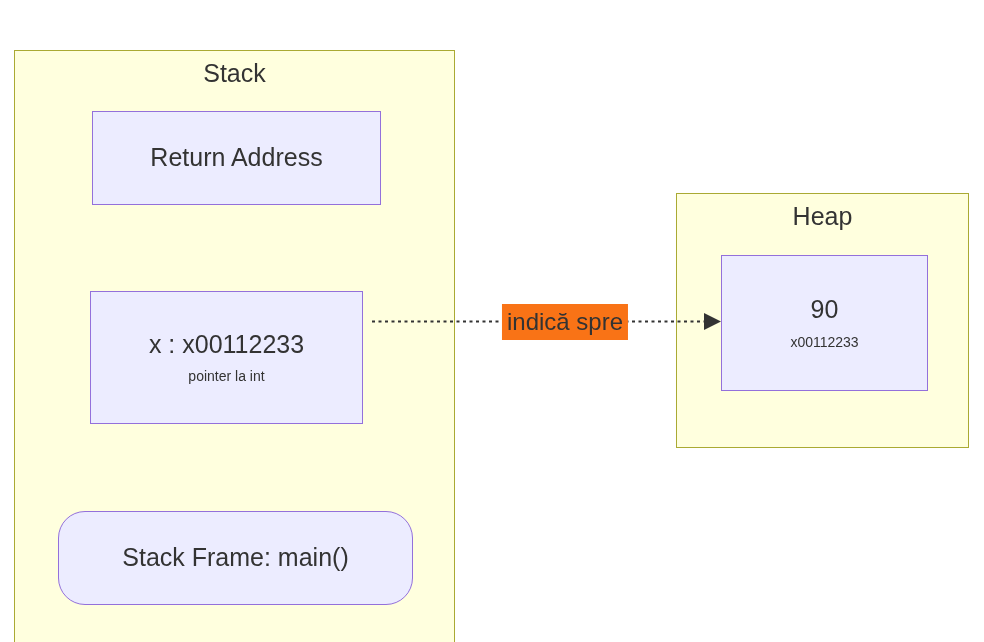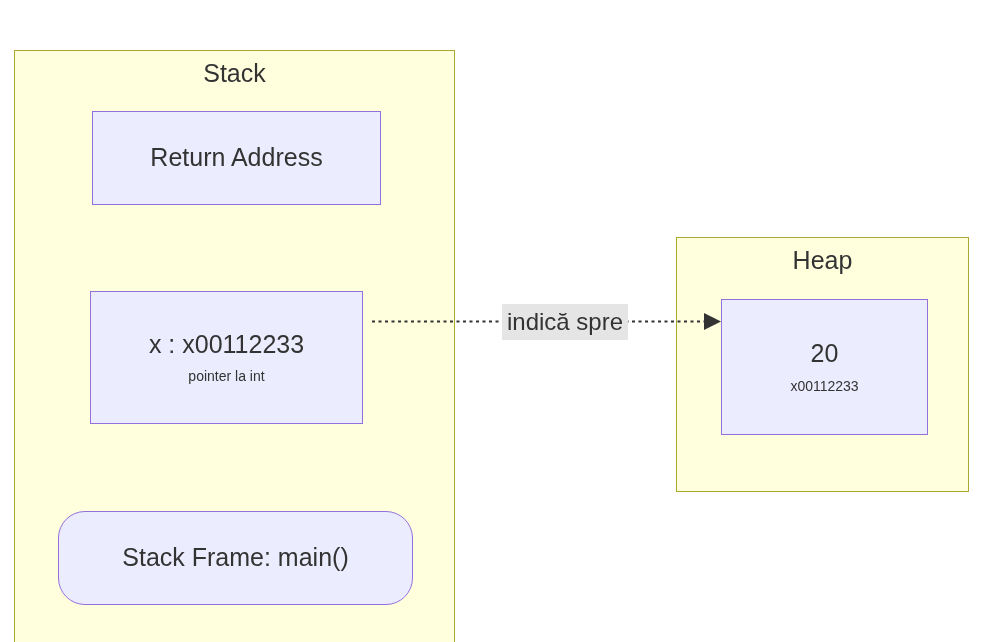--- a/index.html
+++ b/index.html
@@ -45,41 +45,41 @@
     font-size: 25px;
     line-height: 1.1;
     color: #333333;
   }
   .node .sublabel {
     font-size: 14px;
     line-height: 1.1;
     color: #333333;
   }
   #stack-cluster { left: 14px; top: 14px; width: 441px; height: 614px; margin-top: 36px; }
-  #heap-cluster  { left: 676px; top: 193px; width: 293px; height: 255px; margin-top: 44px; }
+  #heap-cluster  { left: 676px; top: 193px; width: 293px; height: 255px; }
 
   #node-return-address { left: 77px;  top: 60px;  width: 289px; height: 94px; }
   #node-pointer        { left: 75px;  top: 240px; width: 273px; height: 133px; }
   #node-stack-frame    { left: 43px;  top: 460px; width: 355px; height: 94px; border-radius: 27px; }
   #node-heap-value     { left: 44px;  top: 61px;  width: 207px; height: 136px; }
 
   .edge-svg {
     position: absolute;
     left: 0;
     top: 0;
     width: 984px;
     height: 642px;
     pointer-events: none;
   }
   .edge-label {
     position: absolute;
     left: 565px;
     top: 322px;
     transform: translate(-50%, -50%);
-    background: #e5e5e5;
+    background: #f97316;
     color: #333333;
     font-size: 24px;
     padding: 4px 5px;
     white-space: nowrap;
   }
 </style>
 </head>
 <body>
 
 <div class="canvas">
@@ -98,21 +98,21 @@
 
     <div class="node" id="node-stack-frame">
       <div class="label">Stack Frame: main()</div>
     </div>
   </div>
 
   <div class="cluster" id="heap-cluster">
     <div class="cluster-title">Heap</div>
 
     <div class="node" id="node-heap-value">
-      <div class="label">20</div>
+      <div class="label">90</div>
       <div class="sublabel">x00112233</div>
     </div>
   </div>
 
   <svg class="edge-svg" viewBox="0 0 984 642" xmlns="http://www.w3.org/2000/svg">
     <line x1="372" y1="321.5" x2="706" y2="321.5" stroke="#333333" stroke-width="2" stroke-dasharray="3 3.5"></line>
     <polygon points="704,313 704,330 721,321.5" fill="#333333"></polygon>
   </svg>
 
   <div class="edge-label">indică spre</div>

